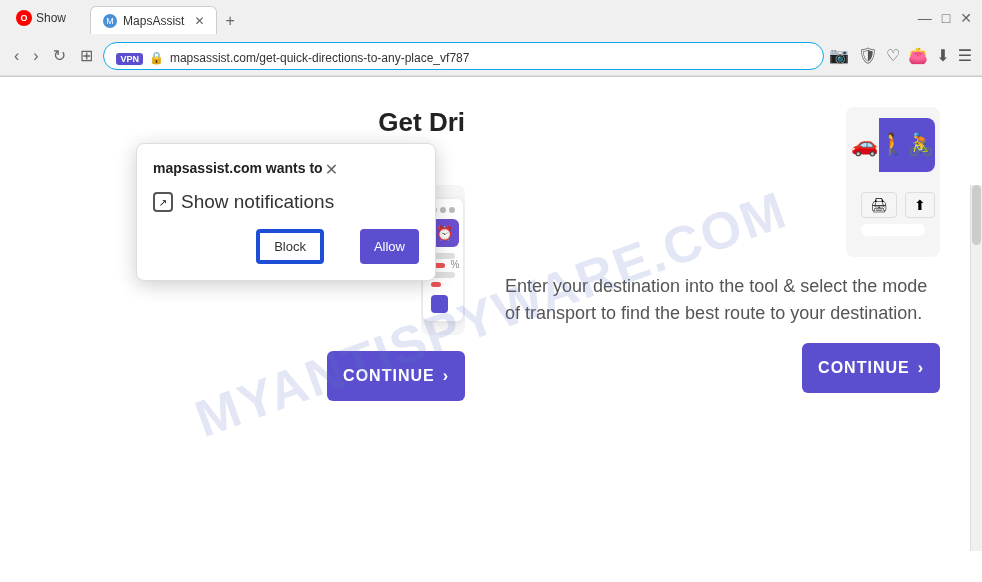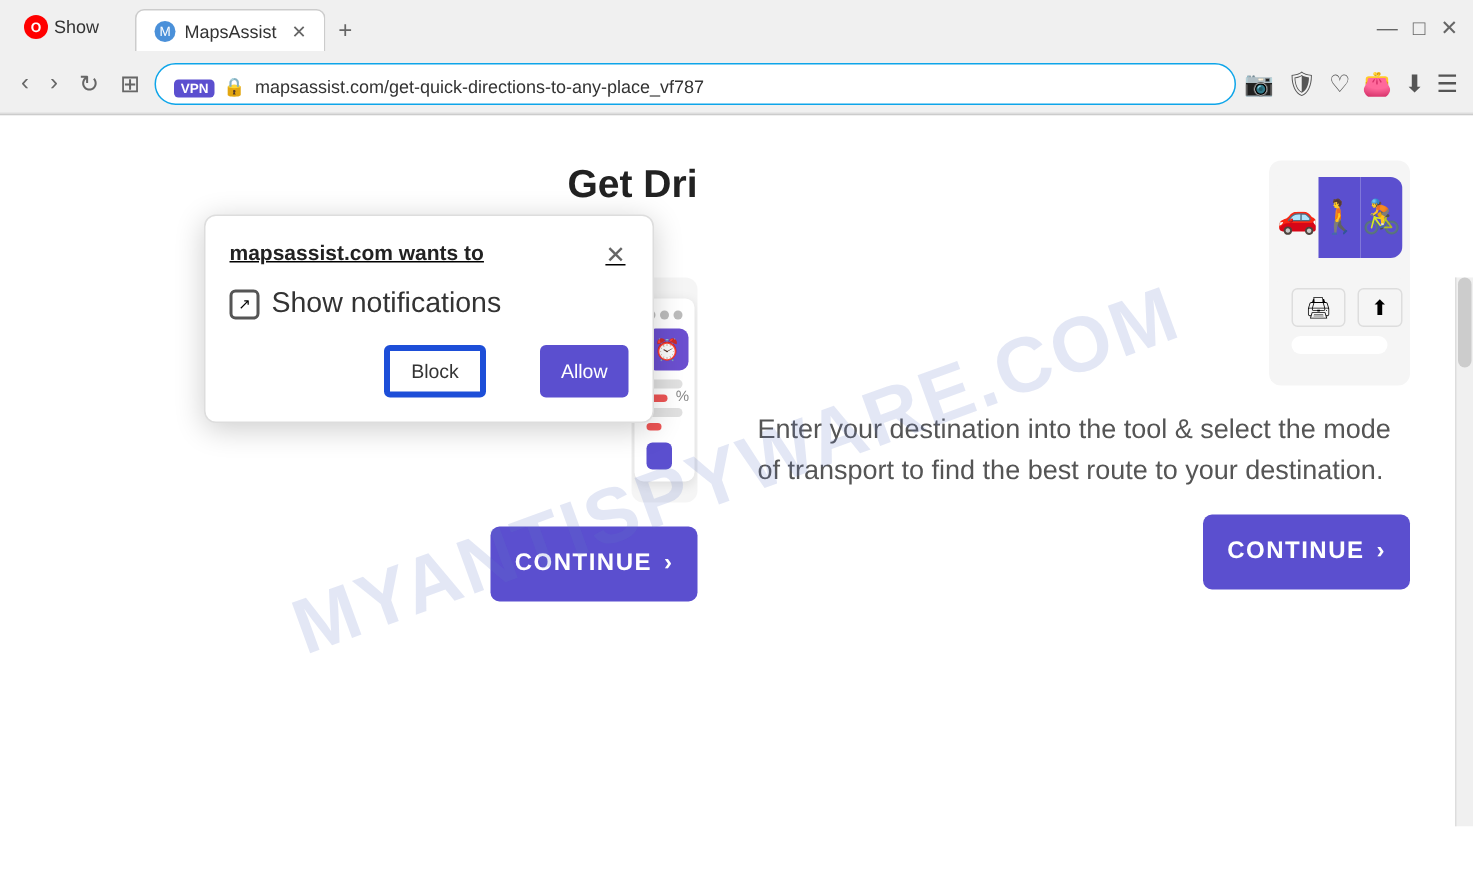--- a/index.html
+++ b/index.html
@@ -172,23 +172,22 @@
       top: 66px; left: 136px;
       background: white;
       border: 1px solid #ddd;
       border-radius: 8px;
       box-shadow: 0 4px 20px rgba(0,0,0,0.2);
       padding: 16px;
       width: 300px;
       z-index: 100;
     }
     .popup-header {
-      display: flex; justify-content: space-between; align-items: flex-start;
+      display: flex; justify-content: flex-start; align-items: flex-start;
       margin-bottom: 12px;
-      text-decoration: underline;
     }
     .popup-title { font-size: 14px; font-weight: bold; color: #222; }
     .popup-close {
       background: none; border: none; font-size: 16px; color: #666;
       cursor: pointer; padding: 0 2px;
     }
     .popup-notification-row {
       display: flex; align-items: center; gap: 8px; margin-bottom: 16px;
     }
     .notif-icon {

